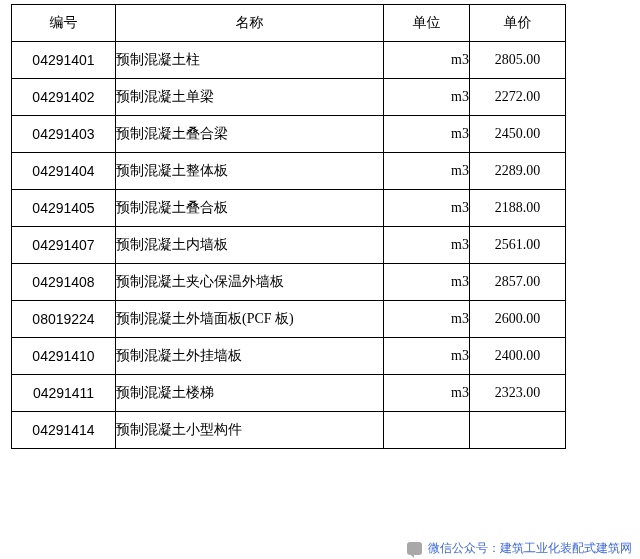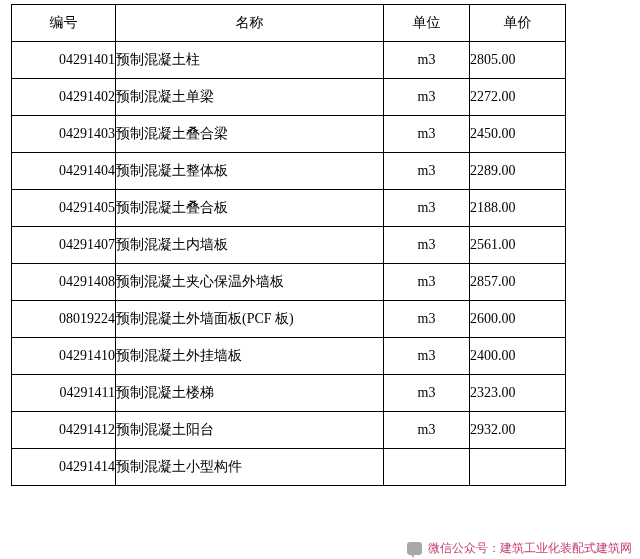--- a/index.html
+++ b/index.html
@@ -38,49 +38,49 @@
   thead th {
     text-align: center;
     font-size: 15px;
   }
   .col-code   { width: 104px; }
   .col-name   { width: 268px; }
   .col-unit   { width: 86px; }
   .col-price  { width: 96px; }
 
   td.code {
-    text-align: right;
+    text-align: center;
     padding-left: 10px;
-    font-family: Liberation Serif, serif;
+    font-family: Liberation Sans, sans-serif;
     font-size: 14px;
   }
   td.name {
     text-align: left;
     padding-left: 12px;
     font-size: 14px;
   }
   td.unit {
-    text-align: center;
+    text-align: right;
     font-size: 14px;
   }
   td.price {
-    text-align: left;
+    text-align: center;
     padding-right: 12px;
     font-size: 14px;
   }
   .watermark {
     position: absolute;
     right: 8px;
     bottom: 6px;
     display: flex;
     align-items: center;
     gap: 6px;
     font-family: "Liberation Sans", sans-serif;
     font-size: 12px;
-    color: #be185d;
+    color: #1d4ed8;
     opacity: 0.85;
   }
   .wm-icon {
     width: 15px;
     height: 13px;
     background: #9a9a9a;
     border-radius: 3px;
     position: relative;
   }
   .wm-icon::after {
@@ -170,26 +170,20 @@
         <td class="unit">m3</td>
         <td class="price">2400.00</td>
       </tr>
       <tr>
         <td class="code">04291411</td>
         <td class="name">预制混凝土楼梯</td>
         <td class="unit">m3</td>
         <td class="price">2323.00</td>
       </tr>
       <tr>
-        <td class="code">04291412</td>
-        <td class="name">预制混凝土阳台</td>
-        <td class="unit">m3</td>
-        <td class="price">2932.00</td>
-      </tr>
-      <tr>
         <td class="code">04291414</td>
         <td class="name">预制混凝土小型构件</td>
         <td class="unit"></td>
         <td class="price"></td>
       </tr>
     </tbody>
   </table>
 
   <div class="watermark">
     <span class="wm-icon"></span>

